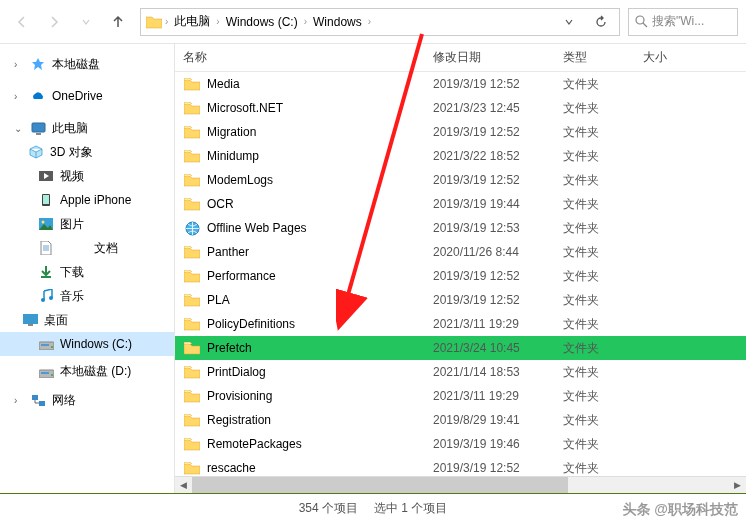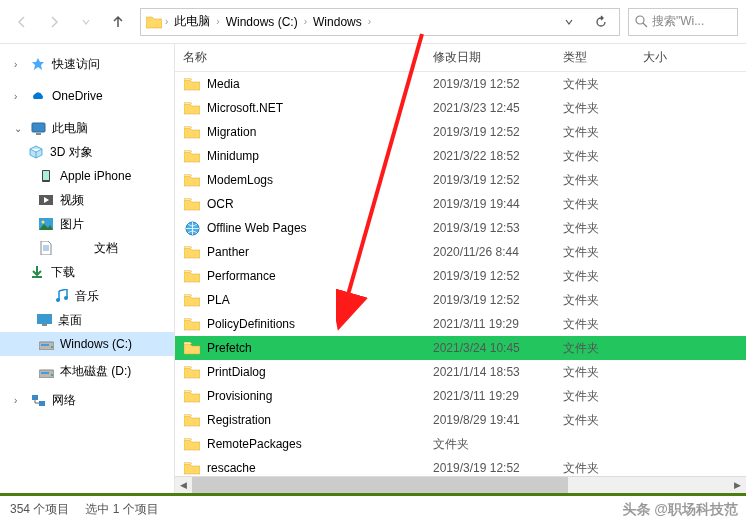--- a/index.html
+++ b/index.html
@@ -39,21 +39,21 @@
 .row .folder-icon { width: 18px; height: 14px; margin-right: 6px; display: flex; align-items: center; justify-content: center; }
 .row .r-name { width: 226px; }
 .row .r-date { width: 130px; color: #555; }
 .row .r-type { width: 80px; color: #555; }
 
 .hscroll { height: 17px; background: #f0f0f0; border-top: 1px solid #ddd; display: flex; align-items: center; }
 .hscroll-btn { width: 17px; height: 17px; display: flex; align-items: center; justify-content: center; color: #666; font-size: 9px; }
 .hscroll-track { flex: 1; position: relative; height: 100%; }
 .hscroll-thumb { position: absolute; left: 0; width: 70%; height: 100%; background: #ccc; }
 
-.statusbar { height: 30px; border-top: 3px solid #4d7c0f; display: flex; align-items: center; padding: 0 10px; gap: 16px; color: #555; }
+.statusbar { height: 30px; border-top: 1px solid #4d7c0f; display: flex; align-items: center; padding: 0 10px; gap: 16px; color: #555; justify-content: center; }
 
 .arrow-overlay { position: absolute; top: 30px; left: 336px; pointer-events: none; z-index: 10; }
 .watermark { position: absolute; bottom: 4px; right: 8px; color: rgba(0,0,0,.4); font-size: 14px; font-weight: bold; pointer-events: none; }
 
 ::-webkit-scrollbar { width: 17px; }
 ::-webkit-scrollbar-track { background: #f0f0f0; }
 ::-webkit-scrollbar-thumb { background: #ccc; }
 ::-webkit-scrollbar-button { background: #f0f0f0; height: 17px; }
 </style>
 </head>
@@ -122,21 +122,21 @@
 <div class="main">
 
   <div class="navpane">
     <div class="nav-item header">
       <span class="nav-caret">›</span>
       <span class="nav-icon">
           <svg width="14" height="14" viewBox="0 0 14 14">
             <path d="M7 1 L9 5 L13 5 L10 8 L11 13 L7 10 L3 13 L4 8 L1 5 L5 5 Z" fill="#4aa8ff"></path>
           </svg>
         </span>
-      <span>快速访问</span>
+      <span>本地磁盘</span>
     </div>
     <div class="nav-item header">
       <span class="nav-caret">›</span>
       <span class="nav-icon">
           <svg width="16" height="12" viewBox="0 0 16 12">
             <path d="M4 9 A3 3 0 0 1 5 4 A4 4 0 0 1 12 5 A2.5 2.5 0 0 1 12 9 Z" fill="#0078d4"></path>
           </svg>
         </span>
       <span>OneDrive</span>
     </div>
@@ -154,75 +154,75 @@
         <div class="nav-item" style="padding-left: 28px;">
           <span class="nav-icon">
             <svg width="14" height="14" viewBox="0 0 14 14">
               <path d="M7 1 L13 4 L13 10 L7 13 L1 10 L1 4 Z M1 4 L7 7 L13 4 M7 7 L7 13" stroke="#3aa0d8" fill="#bde3f7" stroke-width=".8"></path>
             </svg>
           </span>
           <span>3D 对象</span>
         </div>
         <div class="nav-item" style="padding-left: 38px;">
           <span class="nav-icon">
+            <svg width="14" height="12" viewBox="0 0 14 12">
+              <rect x="0" y="1" width="14" height="10" fill="#5a5a5a"></rect>
+              <path d="M5 3 L10 6 L5 9 Z" fill="#fff"></path>
+            </svg>
+          </span>
+          <span>视频</span>
+        </div>
+        <div class="nav-item" style="padding-left: 38px;">
+          <span class="nav-icon">
             <svg width="10" height="14" viewBox="0 0 10 14">
               <rect x="1" y="1" width="8" height="12" rx="1" fill="#444"></rect>
               <rect x="2" y="2" width="6" height="9" fill="#aed"></rect>
             </svg>
           </span>
           <span>Apple iPhone</span>
-        </div>
-        <div class="nav-item" style="padding-left: 38px;">
-          <span class="nav-icon">
-            <svg width="14" height="12" viewBox="0 0 14 12">
-              <rect x="0" y="1" width="14" height="10" fill="#5a5a5a"></rect>
-              <path d="M5 3 L10 6 L5 9 Z" fill="#fff"></path>
-            </svg>
-          </span>
-          <span>视频</span>
         </div>
         <div class="nav-item" style="padding-left: 38px;">
           <span class="nav-icon">
             <svg width="14" height="12" viewBox="0 0 14 12">
               <rect width="14" height="12" fill="#3aa0d8"></rect>
               <circle cx="4" cy="4" r="1.5" fill="#ffe36b"></circle>
               <path d="M0 12 L5 6 L9 10 L11 7 L14 12 Z" fill="#2a7a3a"></path>
             </svg>
           </span>
           <span>图片</span>
         </div>
         <div class="nav-item" style="padding-left: 38px; gap: 40px;">
           <span class="nav-icon">
             <svg width="12" height="14" viewBox="0 0 12 14">
               <path d="M1 0 L8 0 L11 3 L11 14 L1 14 Z" fill="#fff" stroke="#888"></path>
               <path d="M3 5 L9 5 M3 7 L9 7 M3 9 L9 9" stroke="#6aa0d0"></path>
             </svg>
           </span>
           <span>文档</span>
         </div>
-        <div class="nav-item" style="padding-left: 29px;">
+        <div class="nav-item" style="padding-left: 38px;">
           <span class="nav-icon">
             <svg width="14" height="14" viewBox="0 0 14 14">
               <path d="M7 1 L7 9 M3 6 L7 10 L11 6" stroke="#2a8a4a" fill="none" stroke-width="2"></path>
               <path d="M2 12 L12 12" stroke="#2a8a4a" stroke-width="2"></path>
             </svg>
           </span>
           <span>下载</span>
         </div>
-        <div class="nav-item" style="padding-left: 53px;">
+        <div class="nav-item" style="padding-left: 38px;">
           <span class="nav-icon">
             <svg width="13" height="14" viewBox="0 0 13 14">
               <path d="M4 2 L12 0 L12 9 M4 2 L4 11" stroke="#1a8ad0" fill="none" stroke-width="1.5"></path>
               <circle cx="3" cy="11" r="2" fill="#1a8ad0"></circle>
               <circle cx="11" cy="9" r="2" fill="#1a8ad0"></circle>
             </svg>
           </span>
           <span>音乐</span>
         </div>
-        <div class="nav-item" style="padding-left: 36px;">
+        <div class="nav-item" style="padding-left: 22px;">
           <span class="nav-icon">
             <svg width="15" height="12" viewBox="0 0 15 12">
               <rect width="15" height="10" fill="#3a9ad0"></rect>
               <rect x="5" y="10" width="5" height="2" fill="#888"></rect>
             </svg>
           </span>
           <span>桌面</span>
         </div>
         <div class="nav-item selected" style="padding-left: 38px;">
           <span class="nav-icon">
@@ -432,20 +432,21 @@
           <span class="r-type">文件夹</span>
         </div>
         <div class="row">
           <span class="folder-icon">
             <svg width="16" height="13" viewBox="0 0 16 13">
               <path d="M0 2 L6 2 L8 4 L16 4 L16 12 L0 12 Z" fill="#ffd868" stroke="#d9a430" stroke-width=".5"></path>
               <path d="M0 2 L0 0 L6 0 L8 2" fill="#ffe9a8" stroke="#d9a430" stroke-width=".5"></path>
             </svg>
           </span>
           <span class="r-name">RemotePackages</span>
+          <span class="r-date">2019/3/19 19:46</span>
           <span class="r-type">文件夹</span>
         </div>
         <div class="row">
           <span class="folder-icon">
             <svg width="16" height="13" viewBox="0 0 16 13">
               <path d="M0 2 L6 2 L8 4 L16 4 L16 12 L0 12 Z" fill="#ffd868" stroke="#d9a430" stroke-width=".5"></path>
               <path d="M0 2 L0 0 L6 0 L8 2" fill="#ffe9a8" stroke="#d9a430" stroke-width=".5"></path>
             </svg>
           </span>
           <span class="r-name">rescache</span>

